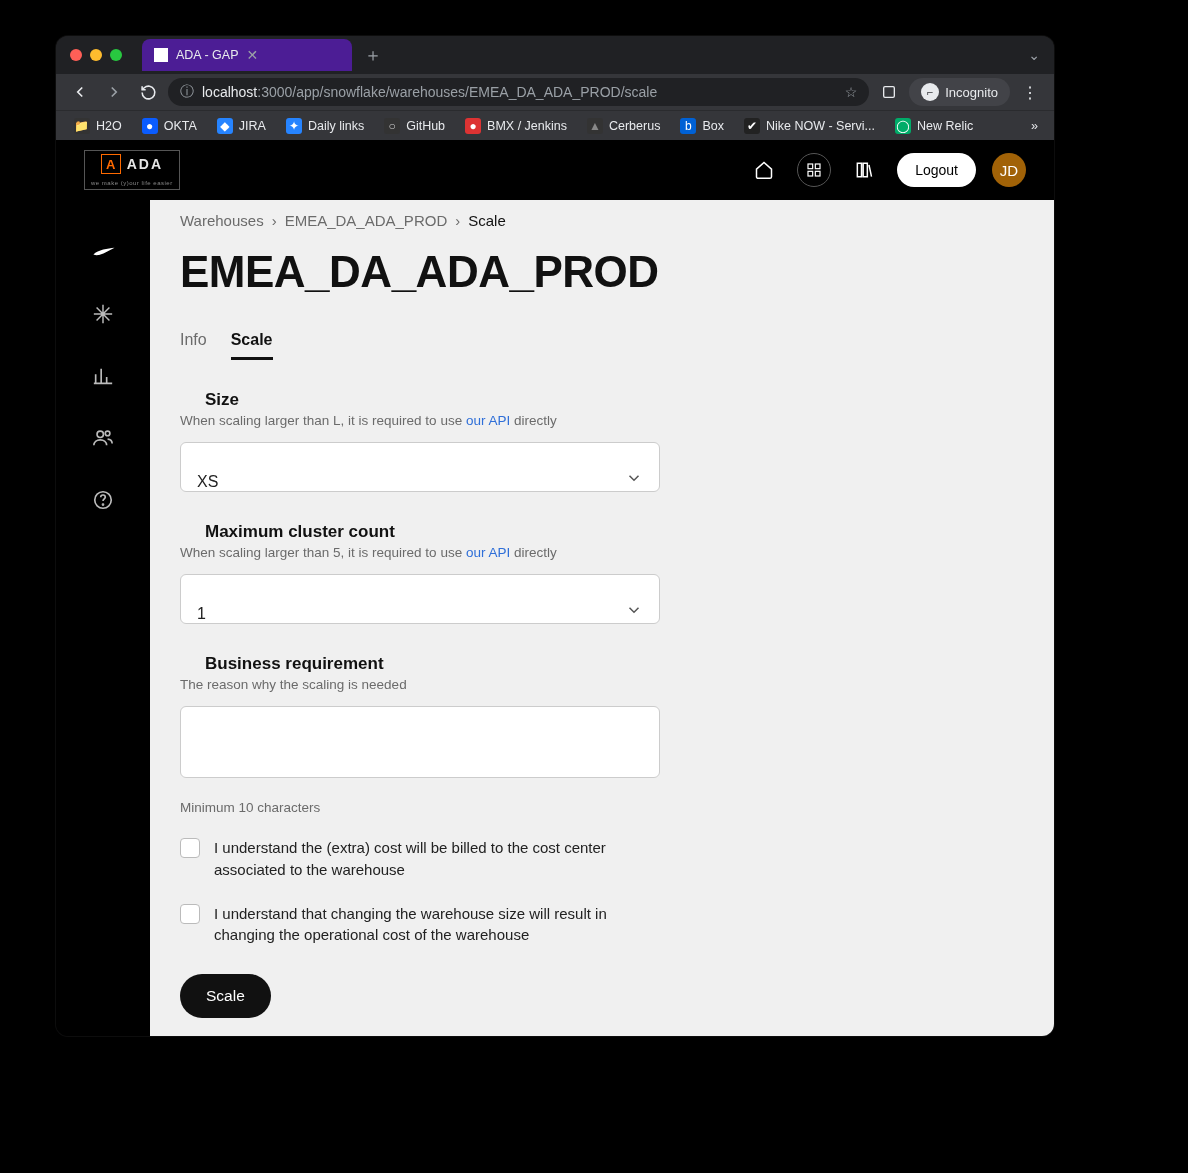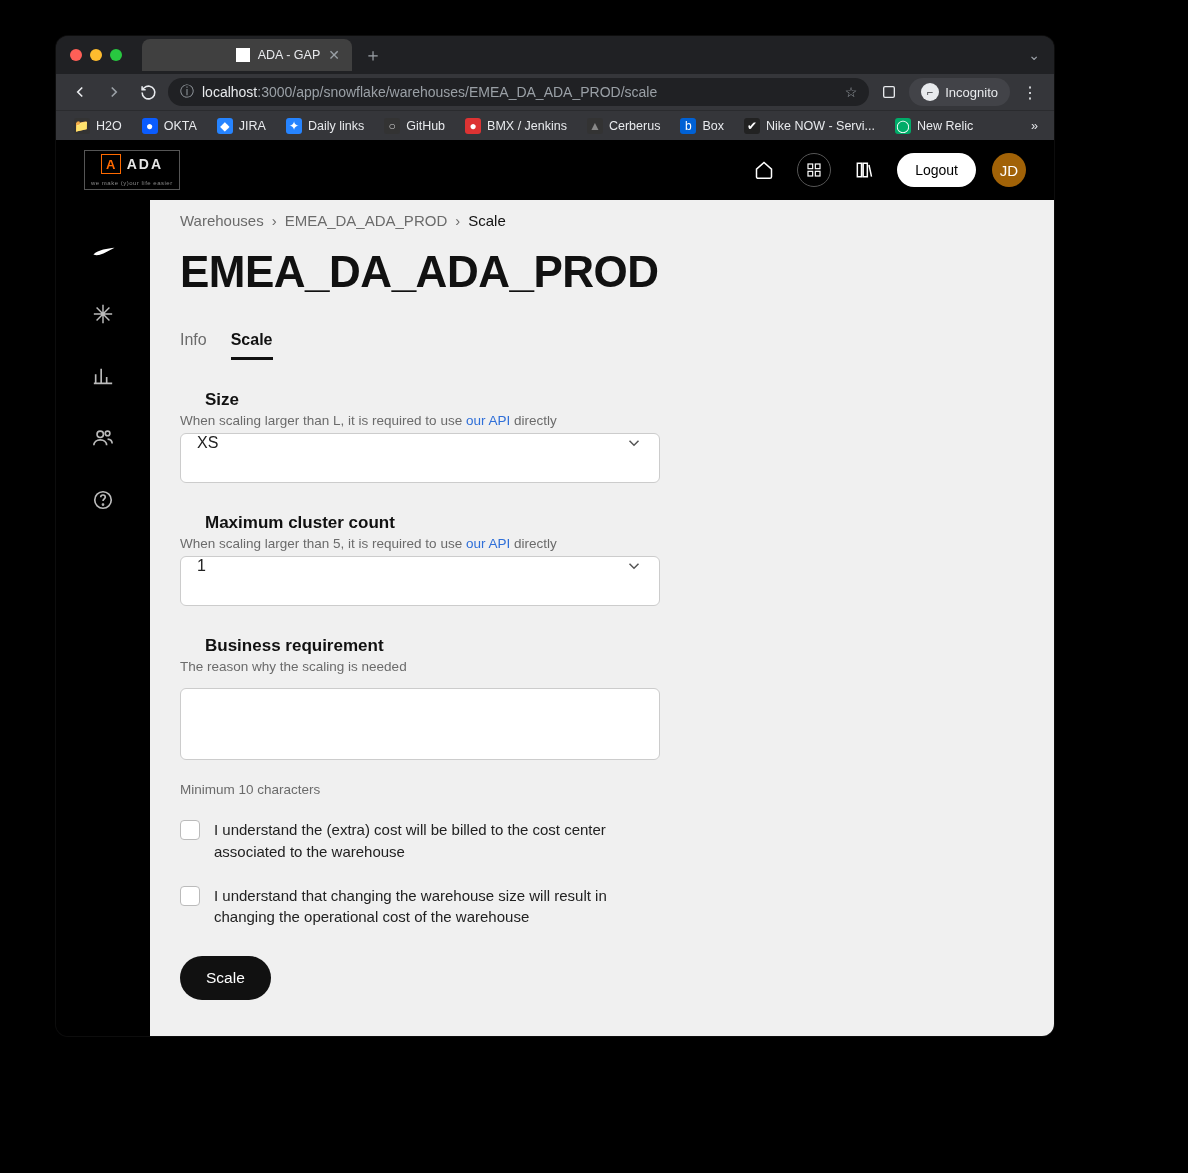--- a/index.html
+++ b/index.html
@@ -5,21 +5,21 @@
 * { box-sizing: border-box; margin: 0; padding: 0; }
 body { background: #000; font-family: -apple-system, BlinkMacSystemFont, "Segoe UI", Helvetica, Arial, sans-serif; width: 1188px; height: 1173px; overflow: hidden; }
 
 .browser-window { position: absolute; left: 56px; top: 36px; width: 998px; height: 1000px; background: #202124; border-radius: 12px; overflow: hidden; box-shadow: 0 0 0 1px rgba(255,255,255,0.05); }
 
 .title-bar { height: 38px; display: flex; align-items: center; padding: 0 14px; background: #202124; }
 .traffic-lights { display: flex; gap: 8px; }
 .traffic-light { width: 12px; height: 12px; border-radius: 50%; }
 .tl-red{background:#ff5f57;} .tl-yellow{background:#febc2e;} .tl-green{background:#28c840;}
 .tabs { display:flex; align-items:center; margin-left:20px; flex:1; }
-.tab { display:flex; align-items:center; gap:8px; background:#404040; color:#e8eaed; height:32px; padding:0 12px; border-radius:8px 8px 0 0; font-size:12.5px; width:210px; justify-content:flex-end; }
+.tab { display:flex; align-items:center; gap:8px; background:#4c1d95; color:#e8eaed; height:32px; padding:0 12px; border-radius:8px 8px 0 0; font-size:12.5px; width:210px; justify-content:flex-start; }
 .tab-left { display:flex; align-items:center; gap:8px; }
 .tab-icon { width:14px; height:14px; background:#fff; display:inline-block; }
 .tab-close { color:#9aa0a6; font-size:14px; cursor:pointer; }
 .new-tab { color:#9aa0a6; margin-left:12px; font-size:18px; cursor:pointer; }
 .window-ctrl { color:#9aa0a6; font-size:14px; }
 
 .toolbar { height:36px; background:#35363a; display:flex; align-items:center; padding:0 10px; gap:6px; }
 .nav-btn { width:28px; height:28px; display:flex; align-items:center; justify-content:center; color:#9aa0a6; cursor:pointer; border-radius:14px; }
 .nav-btn.enabled{color:#e8eaed;}
 .url-bar { flex:1; height:28px; background:#202124; border-radius:14px; display:flex; align-items:center; padding:0 12px; gap:8px; color:#9aa0a6; font-size:14px; }
@@ -66,21 +66,21 @@
 .status-value{font-weight:600;}
 
 .tab-row{display:flex;gap:24px;margin-top:34px;border-bottom:0;}
 .tab-item{font-size:16px;color:#6b6b6b;padding-bottom:8px;cursor:pointer;}
 .tab-item.active{color:#111;font-weight:600;border-bottom:3px solid #111;}
 
 .form-section{margin-top:30px; max-width:480px;}
 .section-label{font-size:17px;font-weight:600;color:#111;margin-left:25px;}
 .section-help{font-size:13.5px;color:#6b6b6b;margin-top:3px;}
 .section-help a{color:#2f6fd8;text-decoration:none;}
-.select-box{margin-top:5px;height:50px;background:#fff;border:1px solid #ccc;border-radius:6px;display:flex;align-items:flex-start;justify-content:space-between;padding:0 16px;cursor:pointer;font-size:16px;color:#222;}
+.select-box{margin-top:14px;height:50px;background:#fff;border:1px solid #ccc;border-radius:6px;display:flex;align-items:flex-end;justify-content:space-between;padding:0 16px;cursor:pointer;font-size:16px;color:#222;}
 .chev{color:#555;}
 .textarea-box{margin-top:14px;height:72px;background:#fff;border:1px solid #ccc;border-radius:6px;padding:10px 14px;font-size:15px;color:#222;resize:none;width:100%;font-family:inherit;}
 .helper-below{font-size:13.5px;color:#6b6b6b;margin-top:18px;}
 
 .checkbox-row{display:flex;gap:14px;margin-top:22px;align-items:flex-start;max-width:480px;}
 .chk{width:20px;height:20px;border:1px solid #bbb;border-radius:4px;background:#fff;flex-shrink:0;margin-top:1px;cursor:pointer;}
 .chk-label{font-size:15px;color:#222;line-height:1.45;}
 
 .submit-btn{margin-top:28px;background:#111;color:#fff;border:none;height:44px;padding:0 26px;border-radius:22px;font-size:15.5px;font-weight:500;cursor:pointer;}
 </style>

